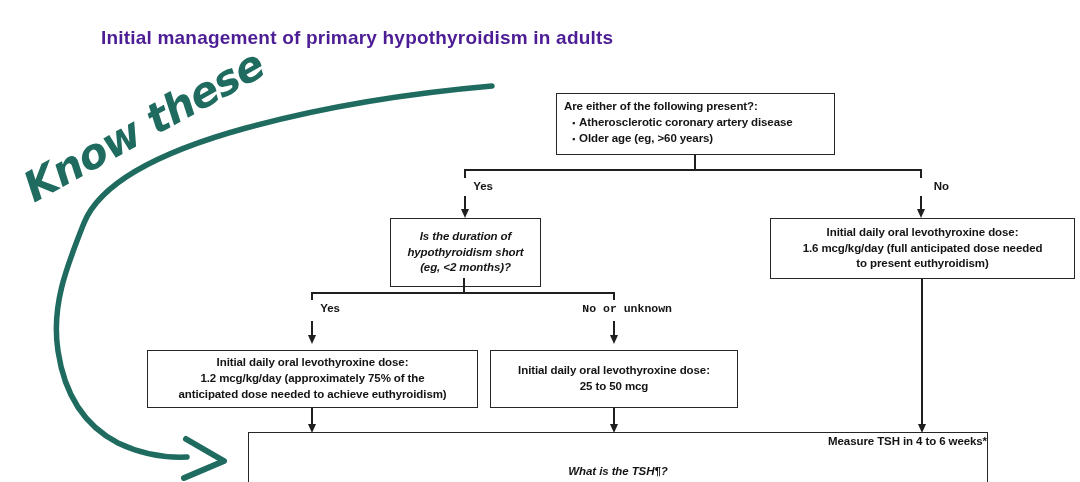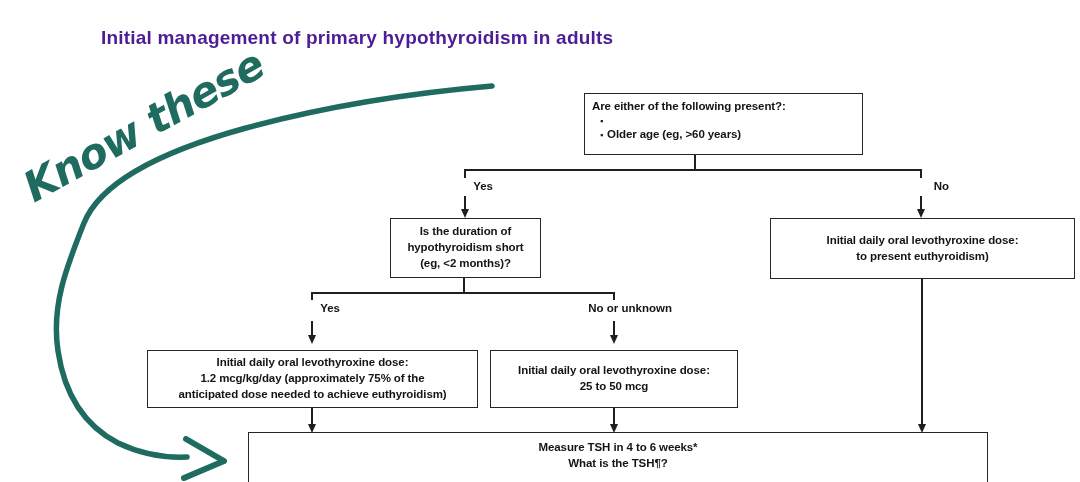--- a/index.html
+++ b/index.html
@@ -32,62 +32,64 @@
   }
   #annotation-layer{position:absolute;left:0;top:0;pointer-events:none;}
 </style>
 </head>
 <body>
 
 <div id="canvas">
 
   <div class="title">Initial management of primary hypothyroidism in adults</div>
 
-  <div class="box" style="left:584px;top:93px;width:279px;height:62px;padding:5px 5px 0 6px;">
+  <div class="box" style="left:556px;top:93px;width:279px;height:62px;padding:5px 5px 0 6px;">
     <div class="qline">Are either of the following present?:</div>
     <div class="bullet-line">
       <span class="bullet-glyph">▪</span>
+      <span>Atherosclerotic coronary artery disease</span>
     </div>
     <div class="bullet-line">
       <span class="bullet-glyph">▪</span>
       <span>Older age (eg, &gt;60 years)</span>
     </div>
   </div>
 
   <div class="cline" style="left:694px;top:155px;width:2px;height:16px;"></div>
   <div class="cline" style="left:464px;top:169px;width:458px;height:2px;"></div>
   <div class="cline" style="left:464px;top:171px;width:2px;height:7px;"></div>
   <div class="cline" style="left:920px;top:171px;width:2px;height:7px;"></div>
 
   <div class="blabel" style="left:437px;top:180px;width:56px;">Yes</div>
   <div class="blabel" style="left:893px;top:180px;width:56px;">No</div>
 
   <div class="cline" style="left:464px;top:196px;width:2px;height:14px;"></div>
   <div class="ahead" style="left:461px;top:209px;"></div>
   <div class="cline" style="left:920px;top:196px;width:2px;height:14px;"></div>
   <div class="ahead" style="left:917px;top:209px;"></div>
 
-  <div class="box center" style="left:390px;top:218px;width:151px;height:60px;">
+  <div class="box center" style="left:390px;top:218px;width:151px;height:69px;font-style:italic;">
     <div>Is the duration of</div>
     <div>hypothyroidism short</div>
     <div>(eg, &lt;2 months)?</div>
   </div>
 
   <div class="box center" style="left:770px;top:218px;width:305px;height:61px;">
     <div>Initial daily oral levothyroxine dose:</div>
+    <div>1.6 mcg/kg/day (full anticipated dose needed</div>
     <div>to present euthyroidism)</div>
   </div>
 
   <div class="cline" style="left:463px;top:278px;width:2px;height:16px;"></div>
   <div class="cline" style="left:311px;top:292px;width:304px;height:2px;"></div>
   <div class="cline" style="left:311px;top:294px;width:2px;height:6px;"></div>
   <div class="cline" style="left:613px;top:294px;width:2px;height:6px;"></div>
 
   <div class="blabel" style="left:284px;top:302px;width:56px;">Yes</div>
-  <div class="blabel" style="left:556px;top:302px;width:116px;">No or unknown</div>
+  <div class="blabel" style="left:556px;top:302px;width:116px;font-family:Liberation Mono, monospace;">No or unknown</div>
 
   <div class="cline" style="left:311px;top:321px;width:2px;height:14px;"></div>
   <div class="ahead" style="left:308px;top:335px;"></div>
   <div class="cline" style="left:613px;top:321px;width:2px;height:14px;"></div>
   <div class="ahead" style="left:610px;top:335px;"></div>
 
   <div class="box center" style="left:147px;top:350px;width:331px;height:58px;">
     <div>Initial daily oral levothyroxine dose:</div>
     <div>1.2 mcg/kg/day (approximately 75% of the</div>
     <div>anticipated dose needed to achieve euthyroidism)</div>
@@ -99,22 +101,22 @@
   </div>
 
   <div class="cline" style="left:311px;top:408px;width:2px;height:16px;"></div>
   <div class="ahead" style="left:308px;top:424px;"></div>
   <div class="cline" style="left:613px;top:408px;width:2px;height:16px;"></div>
   <div class="ahead" style="left:610px;top:424px;"></div>
   <div class="cline" style="left:921px;top:279px;width:2px;height:145px;"></div>
   <div class="ahead" style="left:918px;top:424px;"></div>
 
   <div class="box" style="left:248px;top:432px;width:740px;height:60px;text-align:center;">
-    <div style="margin-top:7px;">Measure TSH in 4 to 6 weeks*</div>
-    <div style="margin-top:0;">What is the TSH¶?</div>
+    <div style="margin-top:1px;text-align:right;">Measure TSH in 4 to 6 weeks*</div>
+    <div style="margin-top:14px;font-style:italic;">What is the TSH¶?</div>
   </div>
 
   <svg id="annotation-layer" width="1080" height="482" viewBox="0 0 1080 482">
     <path d="M 492 86 C 400 94, 312 110, 246 128 C 166 150, 101 181, 84 223 C 67 266, 51 305, 58 351 C 65 398, 87 427, 118 443 C 141 454, 164 458, 187 457" fill="none" stroke-width="5.5" stroke-linecap="round" stroke="#1f6b5f"></path>
     <path d="M 186 439 L 224 461 L 184 478" fill="none" stroke-width="6" stroke-linecap="round" stroke-linejoin="round" stroke="#1f6b5f"></path>
     <text transform="translate(34 203) rotate(-29)" font-family="DejaVu Sans, sans-serif" font-size="42" font-style="italic" font-weight="bold" letter-spacing="-1" fill="#1f6b5f">Know these</text>
   </svg>
 
 </div>
 

